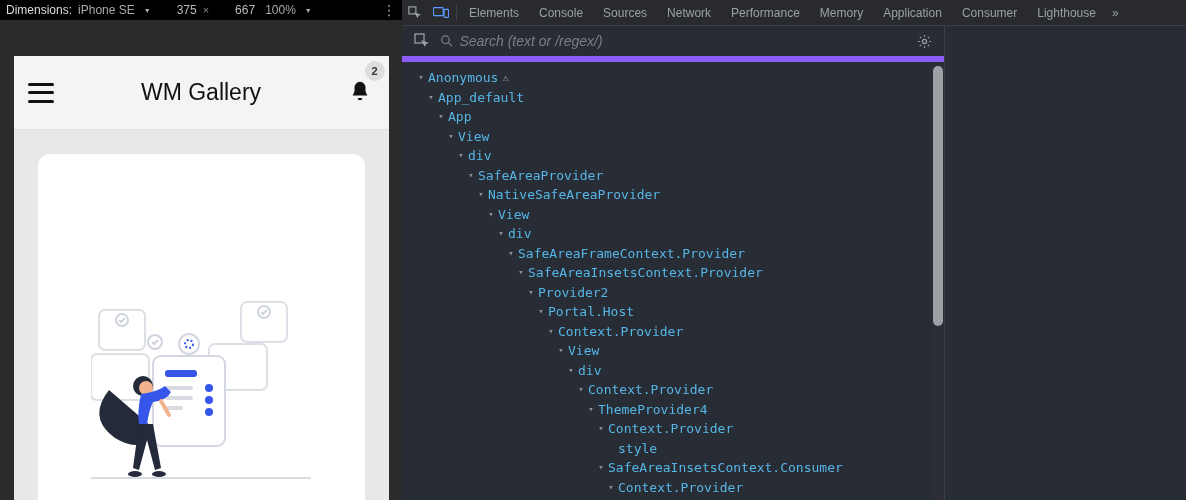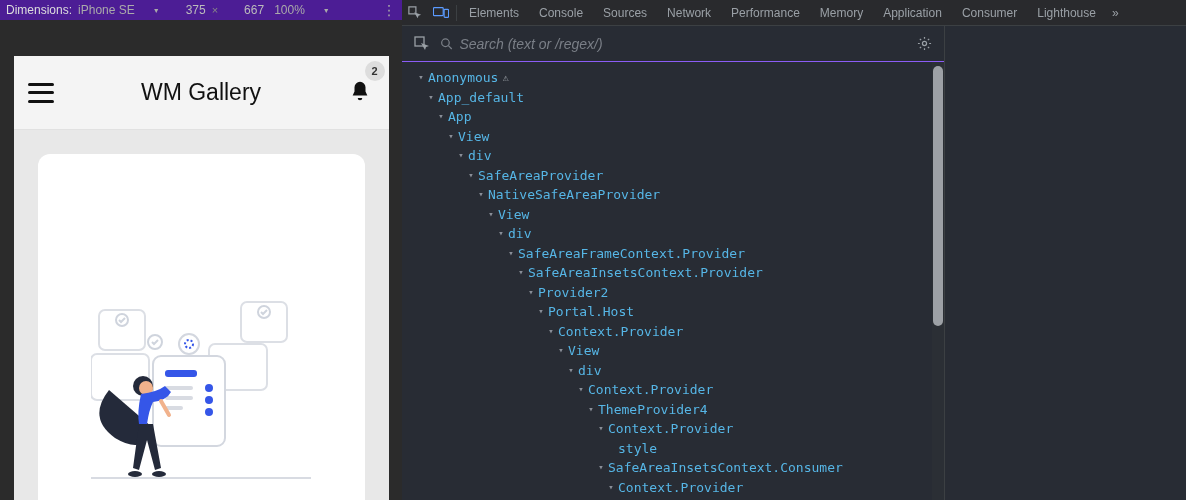--- a/index.html
+++ b/index.html
@@ -11,30 +11,30 @@
     overflow: hidden;
     color: #ccc;
     position: relative;
   }
   
   .device-bar {
     position: absolute;
     left: 0; top: 0;
     width: 402px;
     height: 20px;
-    background: #4c1d95;
+    background: #000000;
     display: flex;
     align-items: center;
     font-size: 12px;
     color: #aaa;
     padding: 0 6px;
     gap: 6px;
   }
   .device-bar .dim-label { color:#ddd; font-size:12px; white-space:nowrap; }
-  .device-bar .drop { display:flex; align-items:center; gap:18px; cursor:pointer; }
+  .device-bar .drop { display:flex; align-items:center; gap:9px; cursor:pointer; }
   .device-bar .tri { font-size:7px; color:#aaa; }
   .device-bar .num {
     width: 40px; text-align:right; color:#bbb;
   }
   .device-bar .sep { color:#888; font-size:11px; }
   .device-bar .zoom { margin-left: 4px; }
   .device-bar .kebab { margin-left:auto; color:#aaa; font-size:14px; letter-spacing:0px; cursor:pointer;}
   
   .sim-area {
     position:absolute;
@@ -121,21 +121,21 @@
     left:402px; top:26px;
     width: 542px;
     height: 474px;
     background:#282c34;
     display:flex;
     flex-direction:column;
   }
   .dt-toolbar {
     height:36px;
     display:flex; align-items:center;
-    border-bottom:1px solid #8b5cf6;
+    border-bottom:6px solid #8b5cf6;
     padding: 0 6px;
     gap:4px;
   }
   .dt-toolbar .icon-btn {
     width:28px; height:28px; display:flex; align-items:center; justify-content:center;
     cursor:pointer; color:#9aa0a6; border-radius:3px;
   }
   .dt-toolbar .search {
     flex:1; display:flex; align-items:center; gap:6px;
     color:#888;

